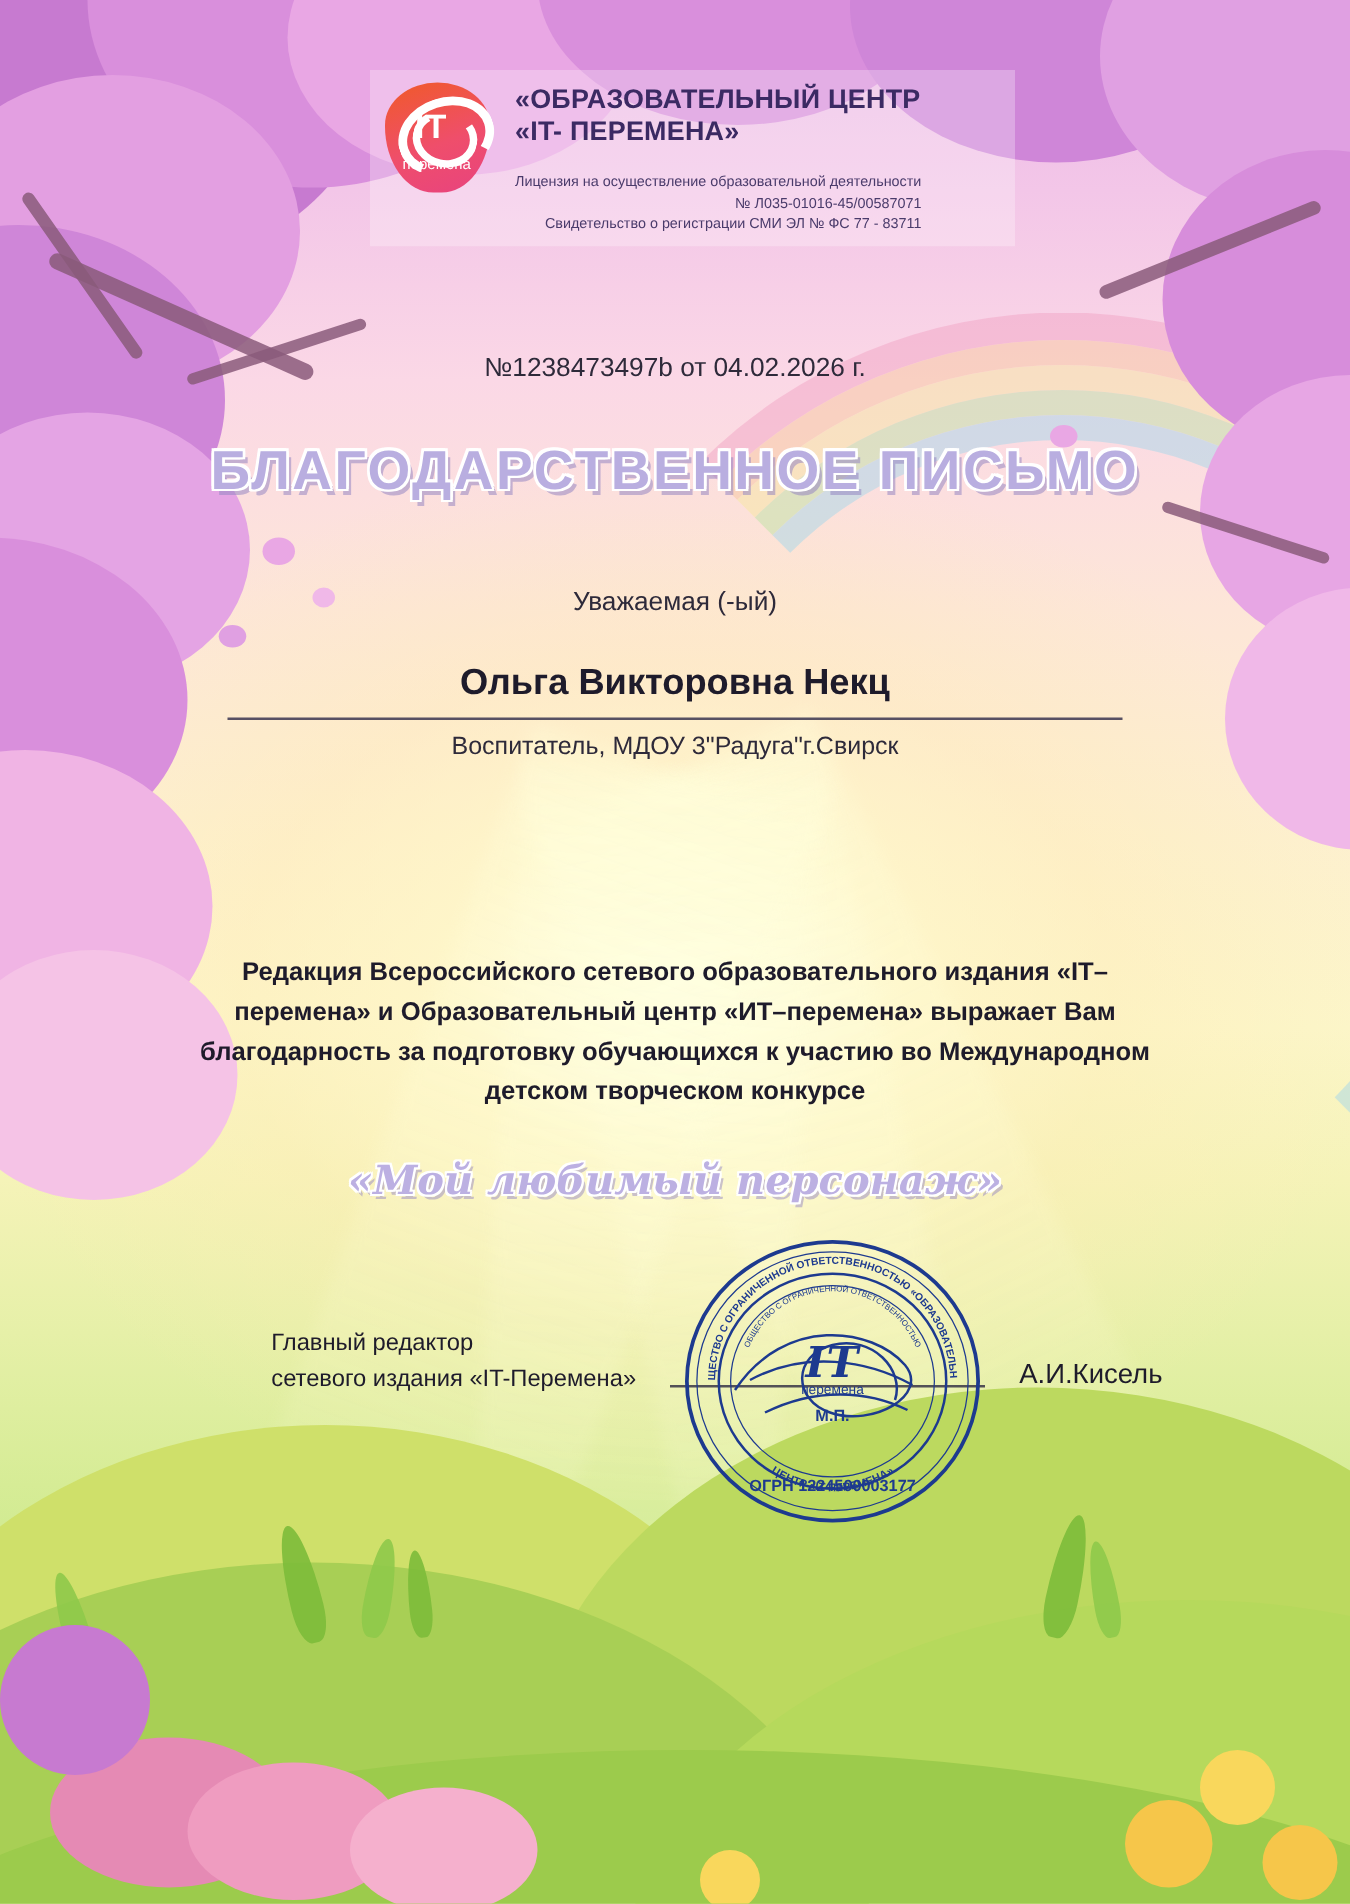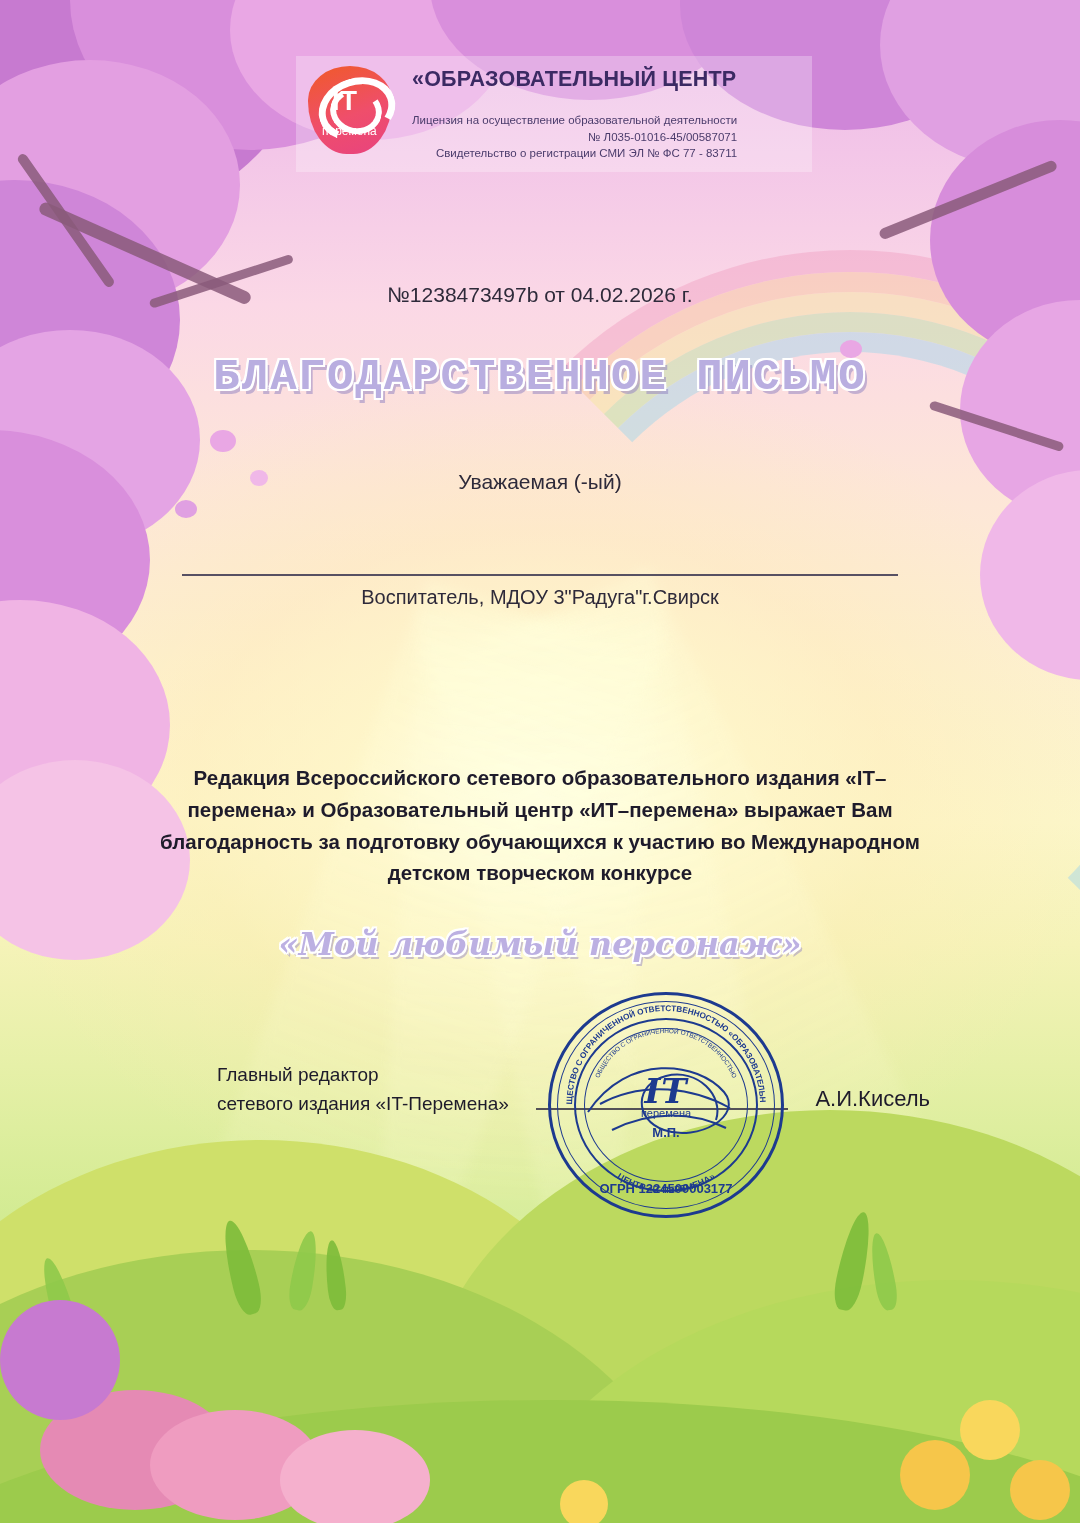--- a/index.html
+++ b/index.html
@@ -183,21 +183,21 @@
     text-align: center;
     font-size: 21px;
     color: #2e2a3a;
   }
 
   .main-title {
     position: absolute;
     left: 0; right: 0;
     top: 352px;
     text-align: center;
-    font-family: Liberation Mono, monospace;
+    font-family: Liberation Sans, sans-serif;
     font-size: 44px;
     font-weight: bold;
     letter-spacing: 2px;
     color: #b9aee0;
     text-shadow:
        2px 0 #ffffff, -2px 0 #ffffff, 0 2px #ffffff, 0 -2px #ffffff,
        2px 2px #ffffff, -2px -2px #ffffff, 2px -2px #ffffff, -2px 2px #ffffff,
        4px 5px 0 rgba(150,135,195,0.55);
   }
 
@@ -421,35 +421,37 @@
       <div class="logo-mark">
         <div class="logo-shield"></div>
         <div class="logo-swirl"></div>
         <div class="logo-swirl2"></div>
         <div class="logo-it">IT</div>
         <div class="logo-sub">перемена</div>
       </div>
       <div class="logo-texts">
         <div class="logo-title">
           <div>«ОБРАЗОВАТЕЛЬНЫЙ ЦЕНТР</div>
+          <div>«IT- ПЕРЕМЕНА»</div>
         </div>
         <div class="logo-lic">
           <div>Лицензия на осуществление образовательной деятельности</div>
           <div>№ Л035-01016-45/00587071</div>
           <div>Свидетельство о регистрации СМИ ЭЛ № ФС 77 - 83711</div>
         </div>
       </div>
     </div>
 
     <div class="doc-number">№1238473497b от 04.02.2026 г.</div>
 
     <div class="main-title">БЛАГОДАРСТВЕННОЕ ПИСЬМО</div>
 
     <div class="salutation">Уважаемая (-ый)</div>
 
+    <div class="recipient">Ольга Викторовна Некц</div>
     <div class="rule"></div>
     <div class="recipient-role">Воспитатель, МДОУ 3"Радуга"г.Свирск</div>
 
     <div class="body-text">Редакция Всероссийского сетевого образовательного издания «IT–перемена»  и Образовательный центр «ИТ–перемена» выражает Вам благодарность за подготовку обучающихся к участию во Международном детском творческом конкурсе</div>
 
     <div class="contest-name">«Мой любимый персонаж»</div>
 
     <div class="sign-left">
       <div>Главный редактор</div>
       <div>сетевого издания  «IT-Перемена»</div>

